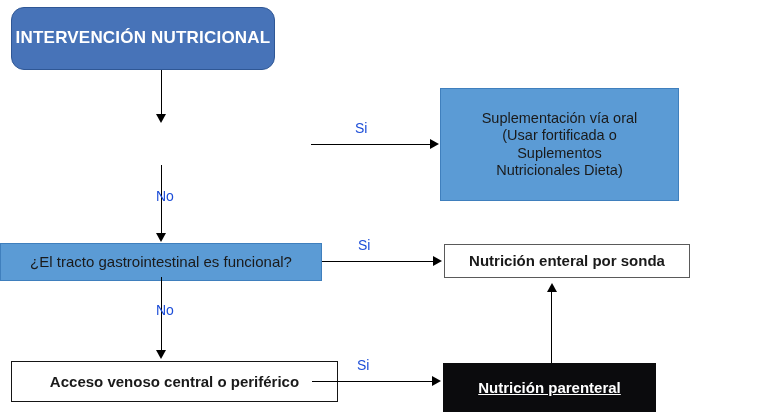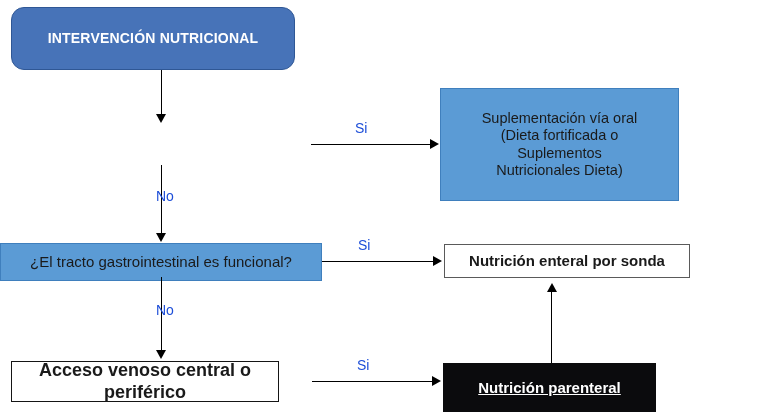--- a/index.html
+++ b/index.html
@@ -25,49 +25,49 @@
     justify-content: center;
     text-align: center;
     line-height: 1.18;
     color: #1a1a1a;
   }
 
   
   #node-intervencion {
     left: 11px;
     top: 7px;
-    width: 284px;
+    width: 264px;
     height: 63px;
     background: #4773b8;
     border: 1px solid #2f5795;
     border-radius: 13px;
     color: #ffffff;
-    font-size: 14px;
+    font-size: 17px;
     font-weight: bold;
     letter-spacing: 0.2px;
   }
 
   
   .box-white {
     background: #ffffff;
     border: 1.4px solid #151515;
   }
   #node-via-oral {
     left: 11px;
     top: 124px;
     width: 300px;
     height: 41px;
     font-size: 15px;
   }
   #node-acceso-venoso {
     left: 11px;
     top: 361px;
-    width: 268px;
+    width: 327px;
     height: 41px;
-    font-size: 18px;
+    font-size: 15px;
     font-weight: bold;
     align-items: center;
   }
   #node-enteral-sonda {
     left: 444px;
     top: 244px;
     width: 246px;
     height: 34px;
     font-size: 15px;
     font-weight: bold;
@@ -172,21 +172,21 @@
 <div id="canvas">
 
   <div class="node" id="node-intervencion">
     <span>INTERVENCIÓN NUTRICIONAL</span>
   </div>
 
 
   <div class="node box-blue" id="node-suplementacion">
     <div>
       <div>Suplementación vía oral</div>
-      <div>(Dieta fortificada o</div>
+      <div>(Usar fortificada o</div>
       <div>Suplementos</div>
       <div>Nutricionales Dieta)</div>
     </div>
   </div>
 
   <div class="node box-blue" id="node-gi-funcional">
     <span>¿El tracto gastrointestinal es funcional?</span>
   </div>
 
   <div class="node box-white" id="node-enteral-sonda">

